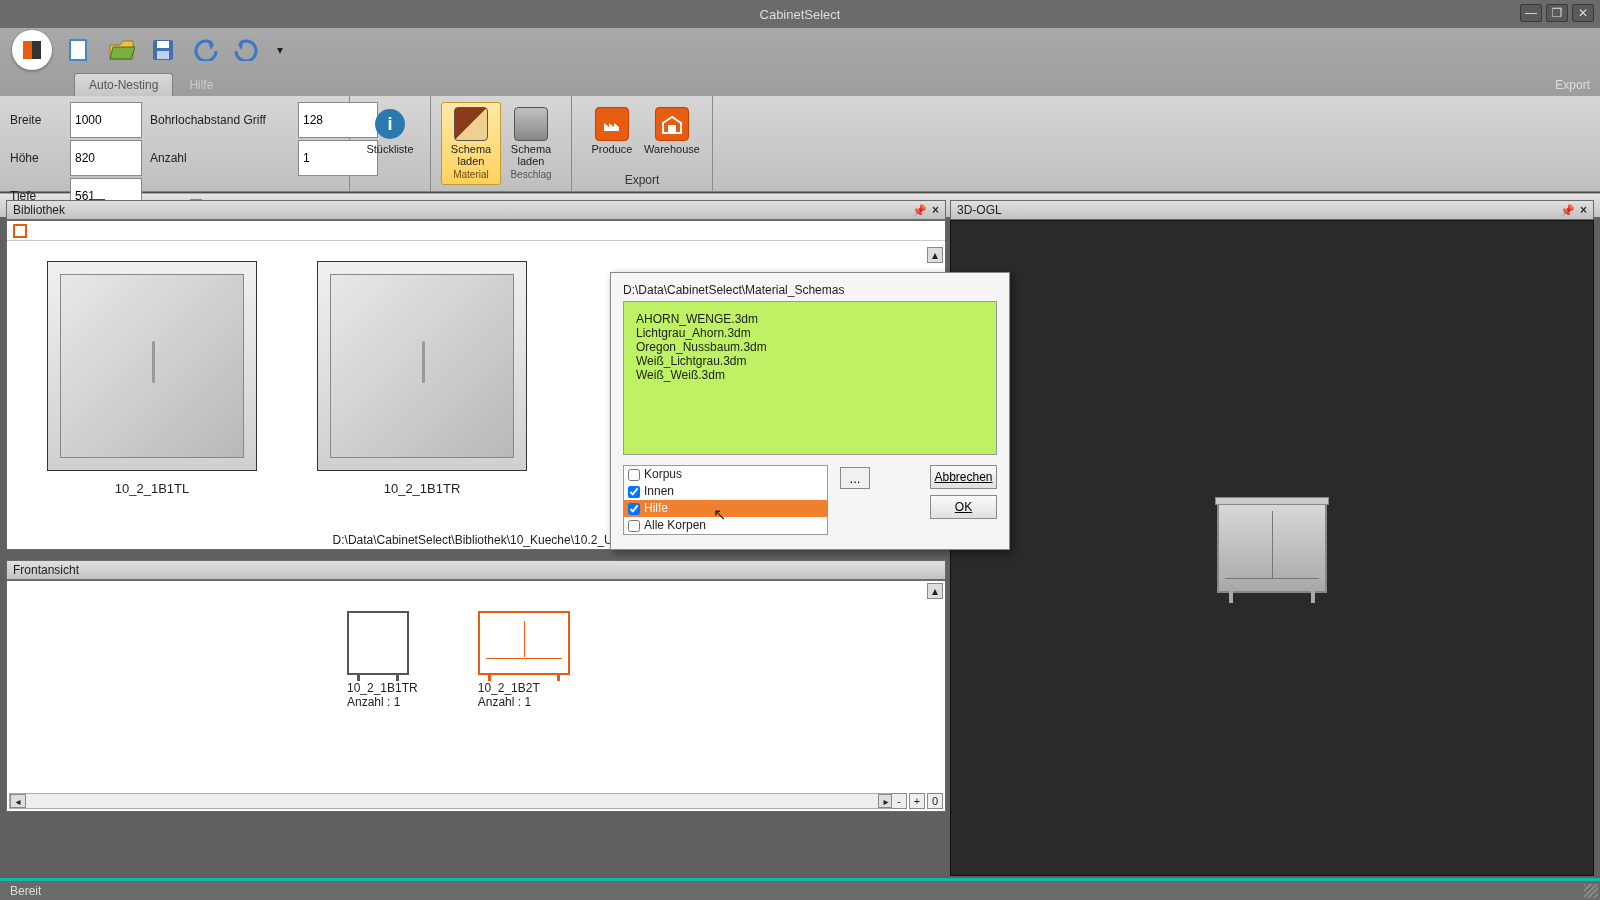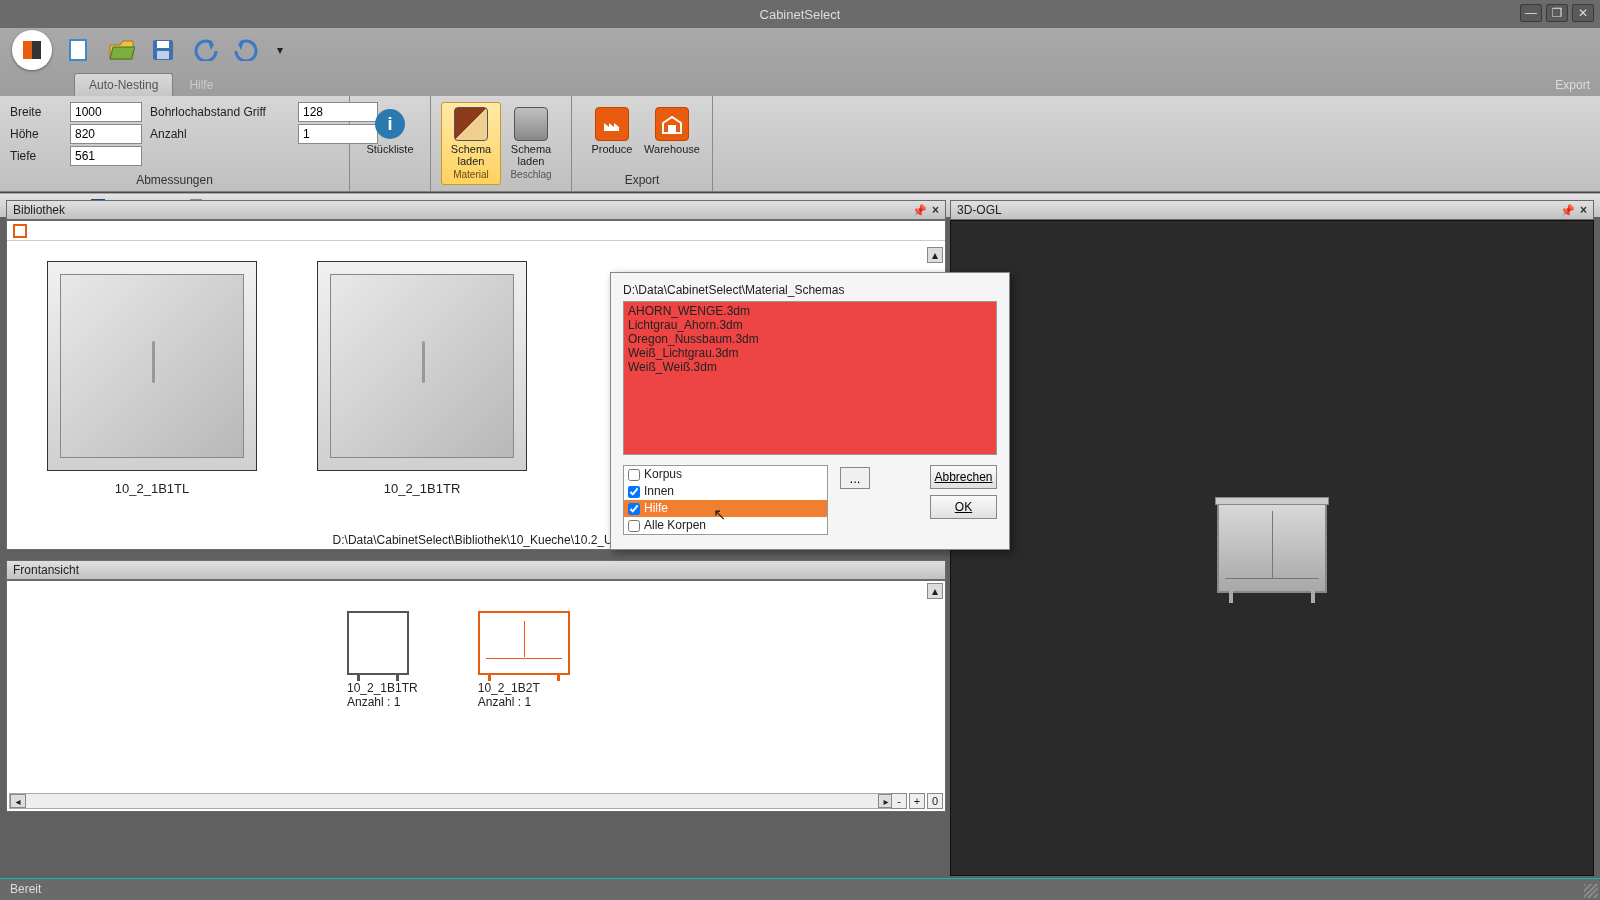--- a/index.html
+++ b/index.html
@@ -21,21 +21,21 @@
 .tabs-row { height: 24px; display: flex; align-items: flex-end; padding-left: 74px; gap: 0; }
 .tab { padding: 4px 14px; font-size: 12px; color: #555; background: linear-gradient(#d9d9d9,#c6c6c6); border: 1px solid #808080; border-bottom: none; border-radius: 3px 3px 0 0; margin-right: 2px; }
 .tab.inactive { background: transparent; border: none; color: #ccc; }
 .tabs-right { margin-left: auto; margin-right: 10px; color: #ddd; font-size: 12px; padding-bottom: 4px; }
 
 .ribbon { height: 96px; background: linear-gradient(#d6d6d6,#bfbfbf); display: flex; border-bottom:1px solid #808080; }
 .ribbon-group { border-right: 1px solid #8a8a8a; padding: 6px 10px 2px 10px; display: flex; flex-direction: column; }
 .group-title { text-align: center; font-size: 12px; color: #333; margin-top: auto; padding: 2px 0; }
 .dim-grid { display: grid; grid-template-columns: 52px 72px 140px 80px; gap: 2px 8px; }
 .dim-grid label { font-size: 12px; align-self: center; }
-.dim-grid input { height: 20px; border: 1px solid #888; padding: 0 4px; font-size: 12px; background: #fff; }
+.dim-grid input { height: 36px; border: 1px solid #888; padding: 0 4px; font-size: 12px; background: #fff; }
 .rbtn { display: flex; flex-direction: column; align-items: center; width: 60px; padding: 4px 2px; text-align:center; font-size:11px; gap:2px; border:1px solid transparent; border-radius:3px;}
 .rbtn.selected { background: linear-gradient(#ffe9a8,#ffd25f); border:1px solid #c59b2f; }
 .rbtn .icon { width: 34px; height: 34px; border-radius: 4px; display:flex;align-items:center;justify-content:center; }
 .icon-info { background:#2a7ab0; border-radius:50%; color:#fff; font-weight:bold; font-size:18px; width:30px;height:30px; text-align:center;line-height:30px;}
 .icon-mat { background: linear-gradient(135deg,#8b3a1a 50%,#f0d090 50%); border:1px solid #555; }
 .icon-besch { background: linear-gradient(#c0c0c0,#888); border:1px solid #555; }
 .icon-prod { background: #e85c0f; border:1px solid #c24400; }
 .icon-wh { background: #e85c0f; border:1px solid #c24400; }
 
 
@@ -83,33 +83,33 @@
 .view-body{background:#2a2a2a;border:1px solid #111;height:calc(100% - 20px);display:flex;align-items:center;justify-content:center;}
 .cab3d{width:110px;height:90px;background:linear-gradient(#d8d8d8,#a8a8a8);border:2px solid #888;position:relative;}
 .cab3d::before{content:'';position:absolute;left:50%;top:6px;bottom:12px;width:1px;background:#777;}
 .cab3d::after{content:'';position:absolute;left:6px;right:6px;bottom:12px;height:1px;background:#777;}
 .cab3d .top{position:absolute;left:-4px;right:-4px;top:-8px;height:8px;background:#ccc;border:1px solid #888;}
 .cab3d .legs{position:absolute;bottom:-12px;left:10px;right:10px;height:12px;border-left:4px solid #aaa;border-right:4px solid #aaa;}
 
 
 .dialog{position:absolute;left:610px;top:272px;width:400px;background:#f5f5f5;border:1px solid #888;box-shadow:3px 3px 8px rgba(0,0,0,.4);padding:10px 12px 14px 12px;}
 .dialog .path{font-size:12px;margin-bottom:4px;}
-.dialog .listbox{width:100%;height:154px;border:1px solid #999;background:#ef4444;font-size:12px;padding:2px;}
+.dialog .listbox{width:100%;height:154px;border:1px solid #999;background:#bef264;font-size:12px;padding:10px;}
 .dialog .listbox div{padding:0 2px;line-height:14px;}
 .dialog-row{display:flex;gap:12px;margin-top:10px;}
 .chk-list{border:1px solid #999;background:#fff;width:205px;font-size:12px;}
 .chk-list .row{display:flex;align-items:center;padding:1px 4px;gap:4px;line-height:15px;}
 .chk-list .row.sel{background:#f08030;color:#fff;}
 .chk-list input{width:12px;height:12px;}
 .dlg-btns{display:flex;flex-direction:column;gap:6px;margin-left:auto;}
 .dlg-btn{width:67px;height:24px;border:1px solid #888;background:linear-gradient(#fafafa,#e0e0e0);font-size:12px;text-decoration:underline;}
 .browse-btn{width:30px;height:22px;border:1px solid #888;background:#f0f0f0;align-self:flex-start;margin-top:2px;}
 .cursor{position:absolute;left:713px;top:505px;font-size:16px;pointer-events:none;}
 
-.statusbar{position:absolute;left:0;right:0;bottom:0;height:22px;background:#6a6a6a;color:#ddd;font-size:12px;padding:3px 10px;border-top:1px solid #14b8a6;}
+.statusbar{position:absolute;left:0;right:0;bottom:0;height:22px;background:#6a6a6a;color:#ddd;font-size:12px;padding:3px 10px;border-top:3px solid #14b8a6;}
 .resize-grip{position:absolute;right:2px;bottom:2px;width:14px;height:14px;background:repeating-linear-gradient(135deg,#888 0 2px,transparent 2px 4px);}
 </style>
 </head>
 <body>
 
 <div class="titlebar">
   <span class="title">CabinetSelect</span>
   <div class="wnd-controls">
     <div class="wnd-btn">—</div>
     <div class="wnd-btn">❐</div>

